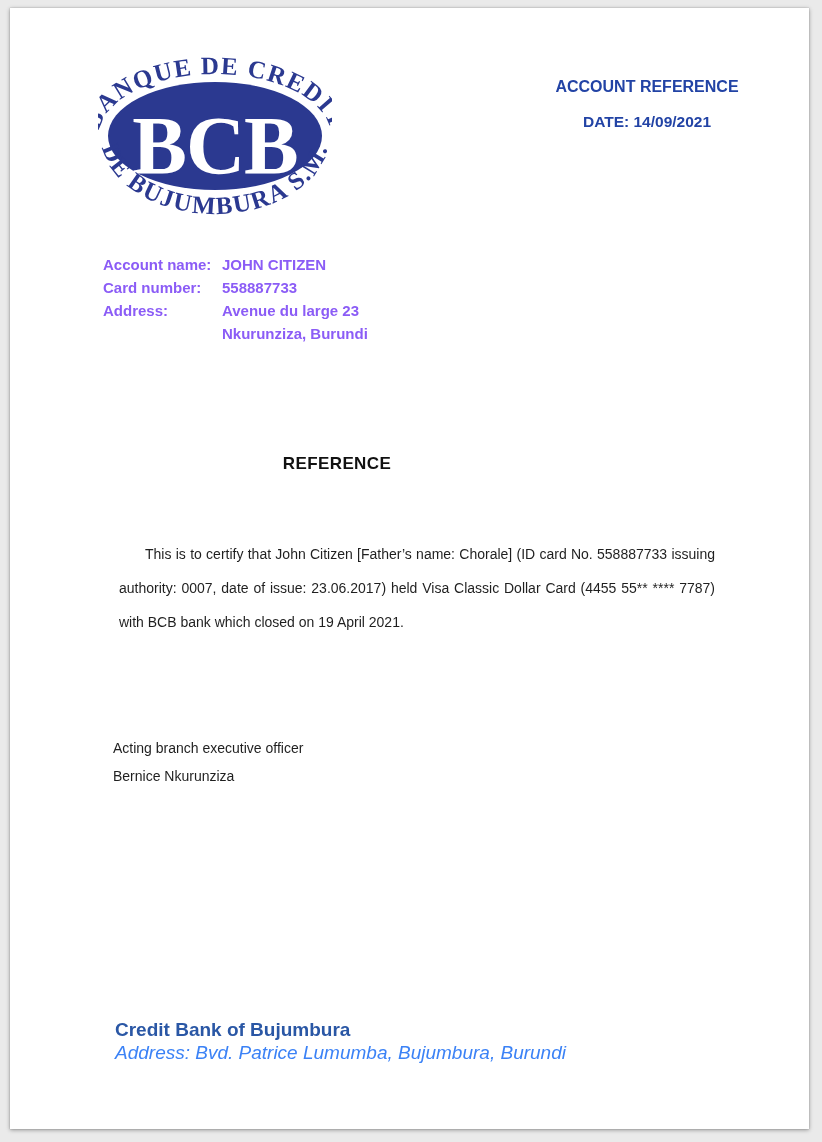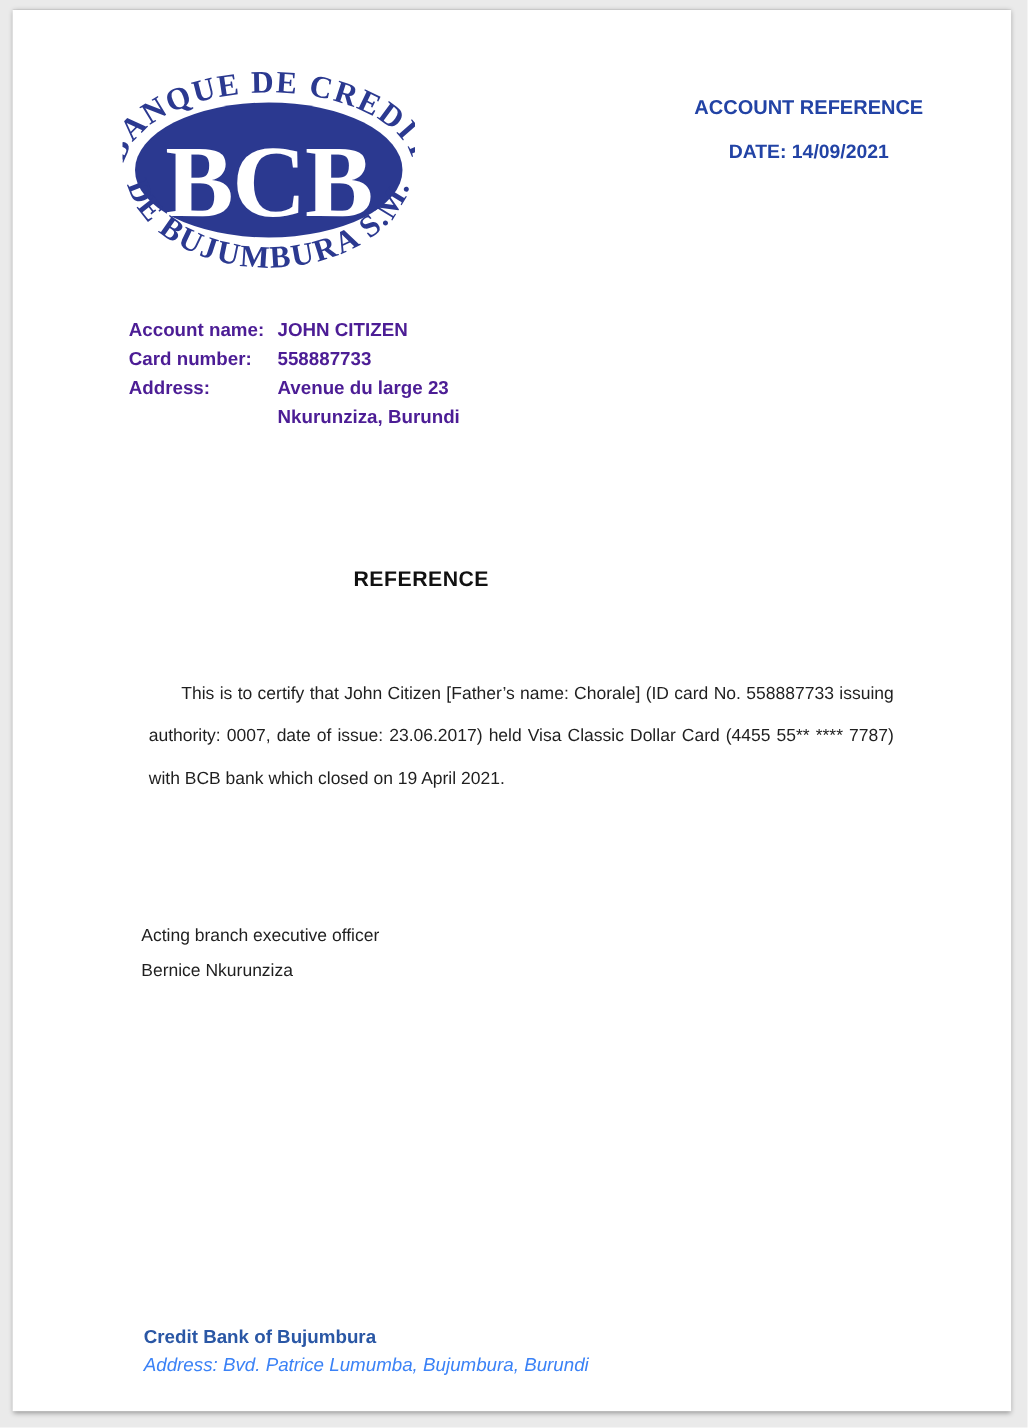--- a/index.html
+++ b/index.html
@@ -39,21 +39,21 @@
   .ref-body{
     position:absolute;left:103px;top:523px;width:596px;margin:6px;
     font-size:14px;line-height:34px;text-align:justify;text-indent:26px;
   }
   .sig-block{
     position:absolute;left:103px;top:726px;
     font-size:14px;line-height:28px;
   }
   .page-footer{
     position:absolute;left:105px;top:1010px;
-    font-size:15px;line-height:23px;margin-top:40px;
+    font-size:19px;line-height:23px;
   }
   .page-footer .bank-name{font-weight:bold;}
 </style>
 </head>
 <body>
 
 <div class="viewport">
   <div class="page">
 
     <svg class="logo" viewBox="0 0 234 172" aria-hidden="true">
@@ -69,21 +69,21 @@
       <text class="arc-text" fill="#2b3990">
         <textPath href="#arcBottom" xlink:href="#arcBottom" startOffset="50%" text-anchor="middle">DE BUJUMBURA S.M.</textPath>
       </text>
     </svg>
 
     <div class="header-right" style="color:#2243a5;">
       <div class="title">ACCOUNT REFERENCE</div>
       <div class="date">DATE: 14/09/2021</div>
     </div>
 
-    <div class="account-block" style="color:#4c1d95;">
+    <div class="account-block" style="color:#8b5cf6;">
       <div>Account name:</div>
       <div>JOHN CITIZEN</div>
       <div>Card number:</div>
       <div>558887733</div>
       <div>Address:</div>
       <div>Avenue du large 23</div>
       <div></div>
       <div>Nkurunziza, Burundi</div>
     </div>
 

